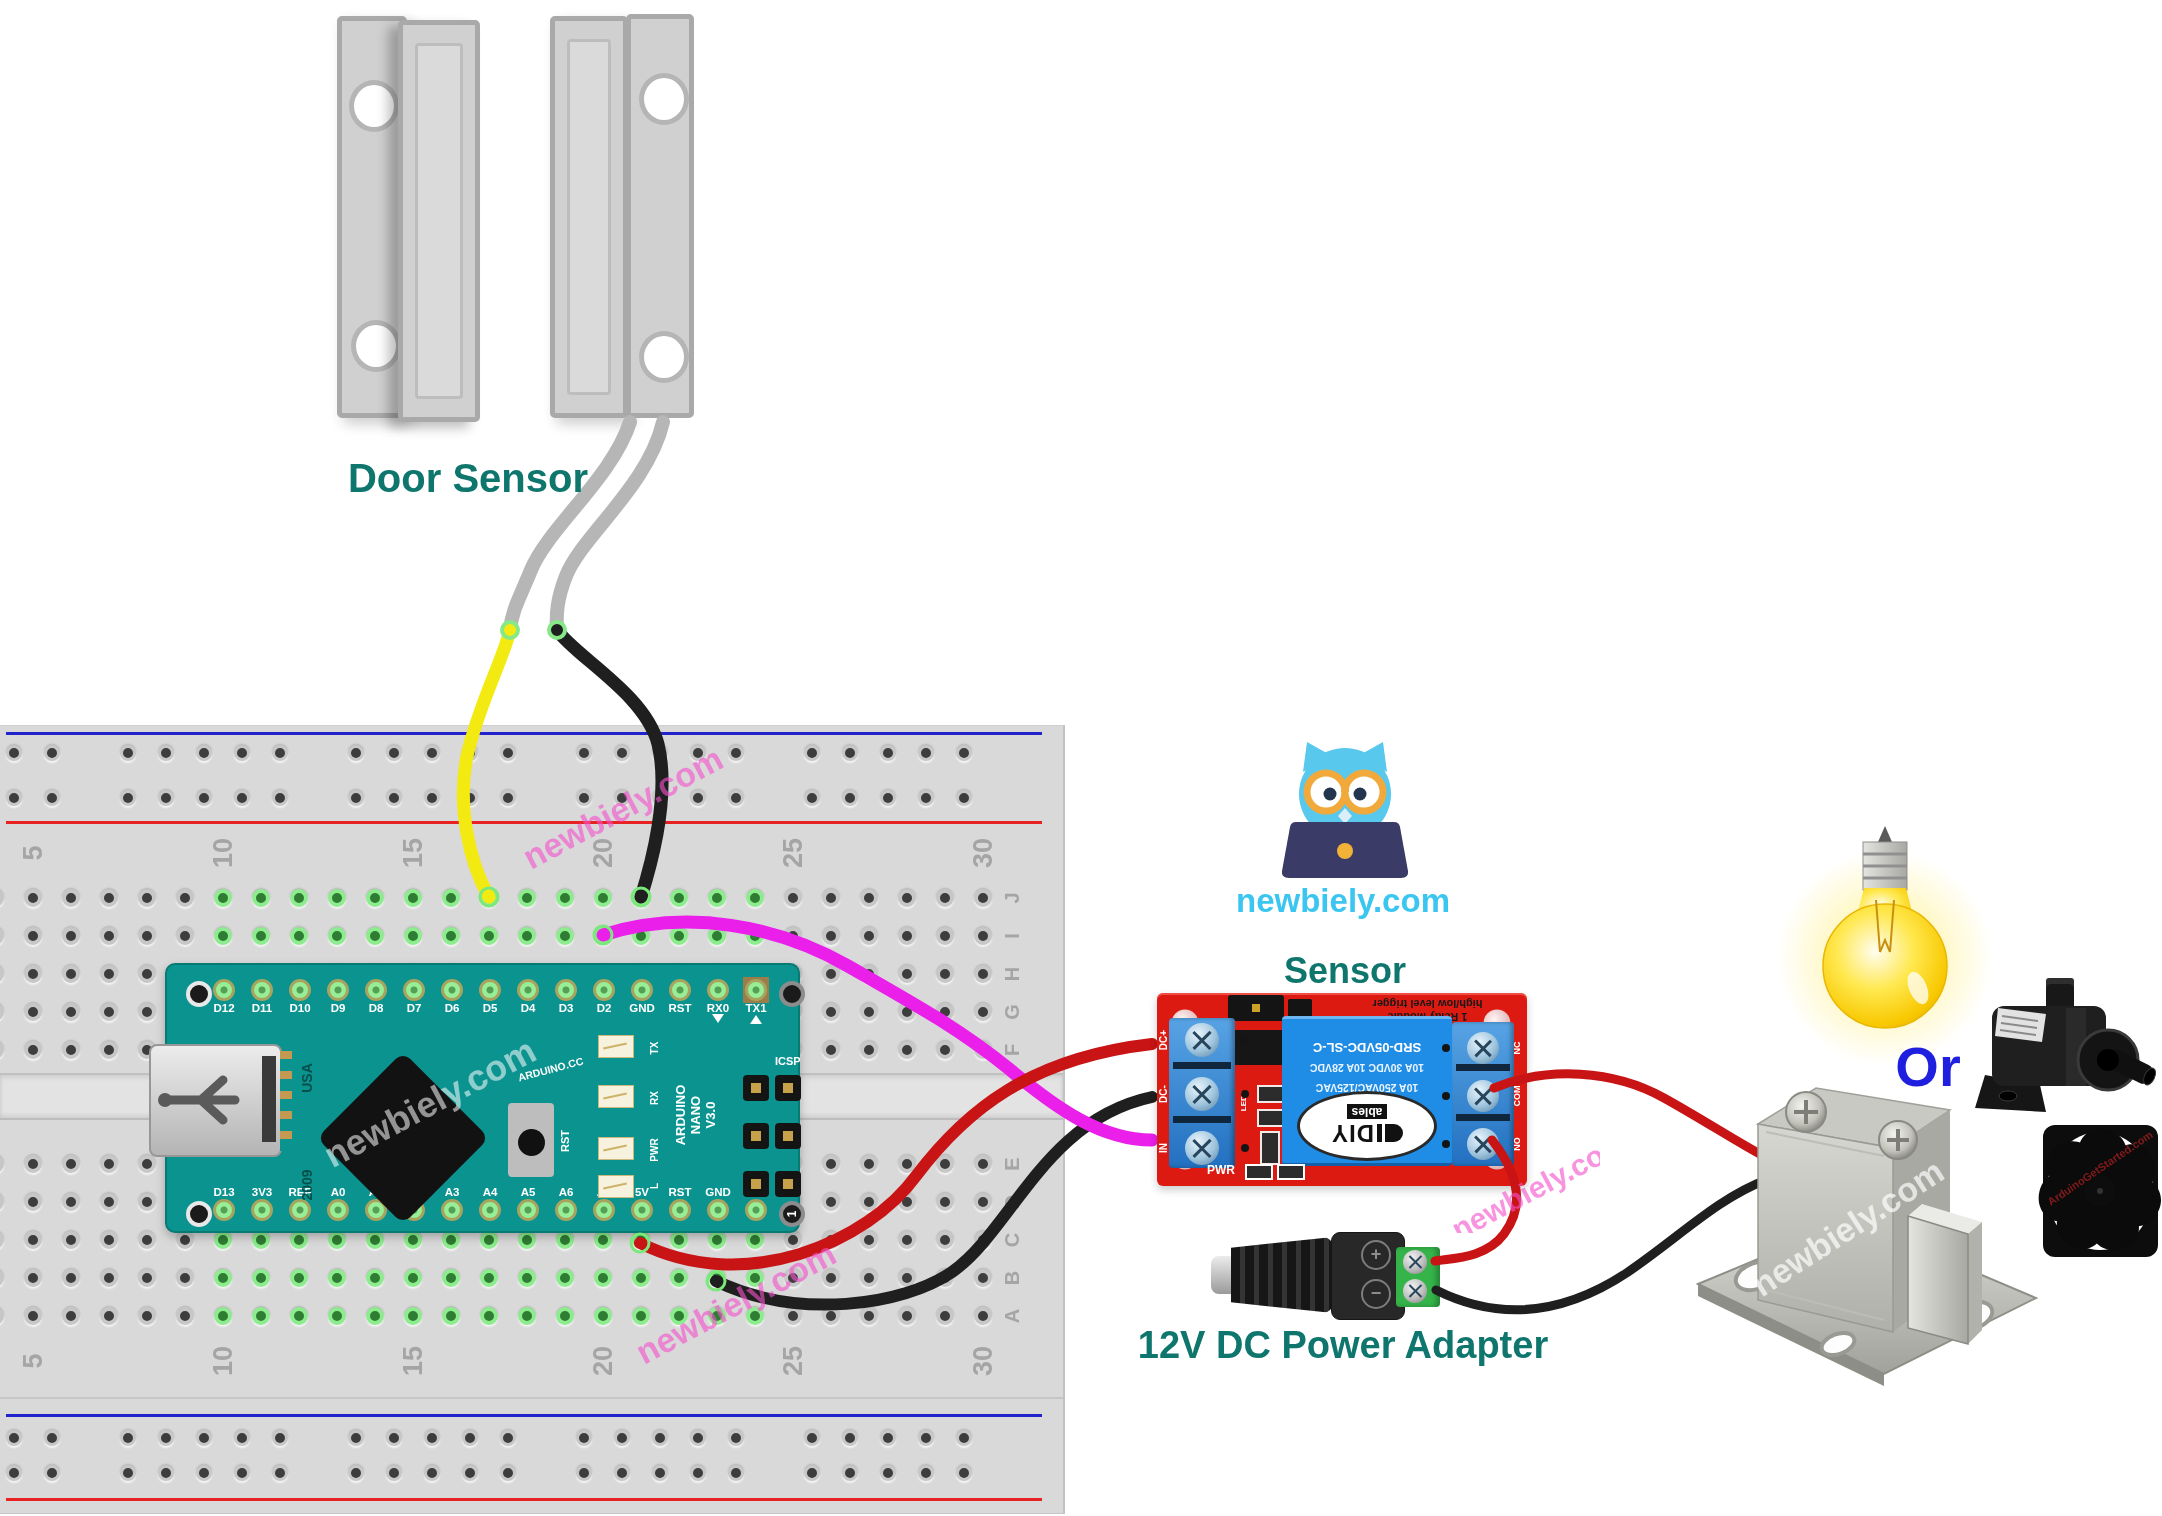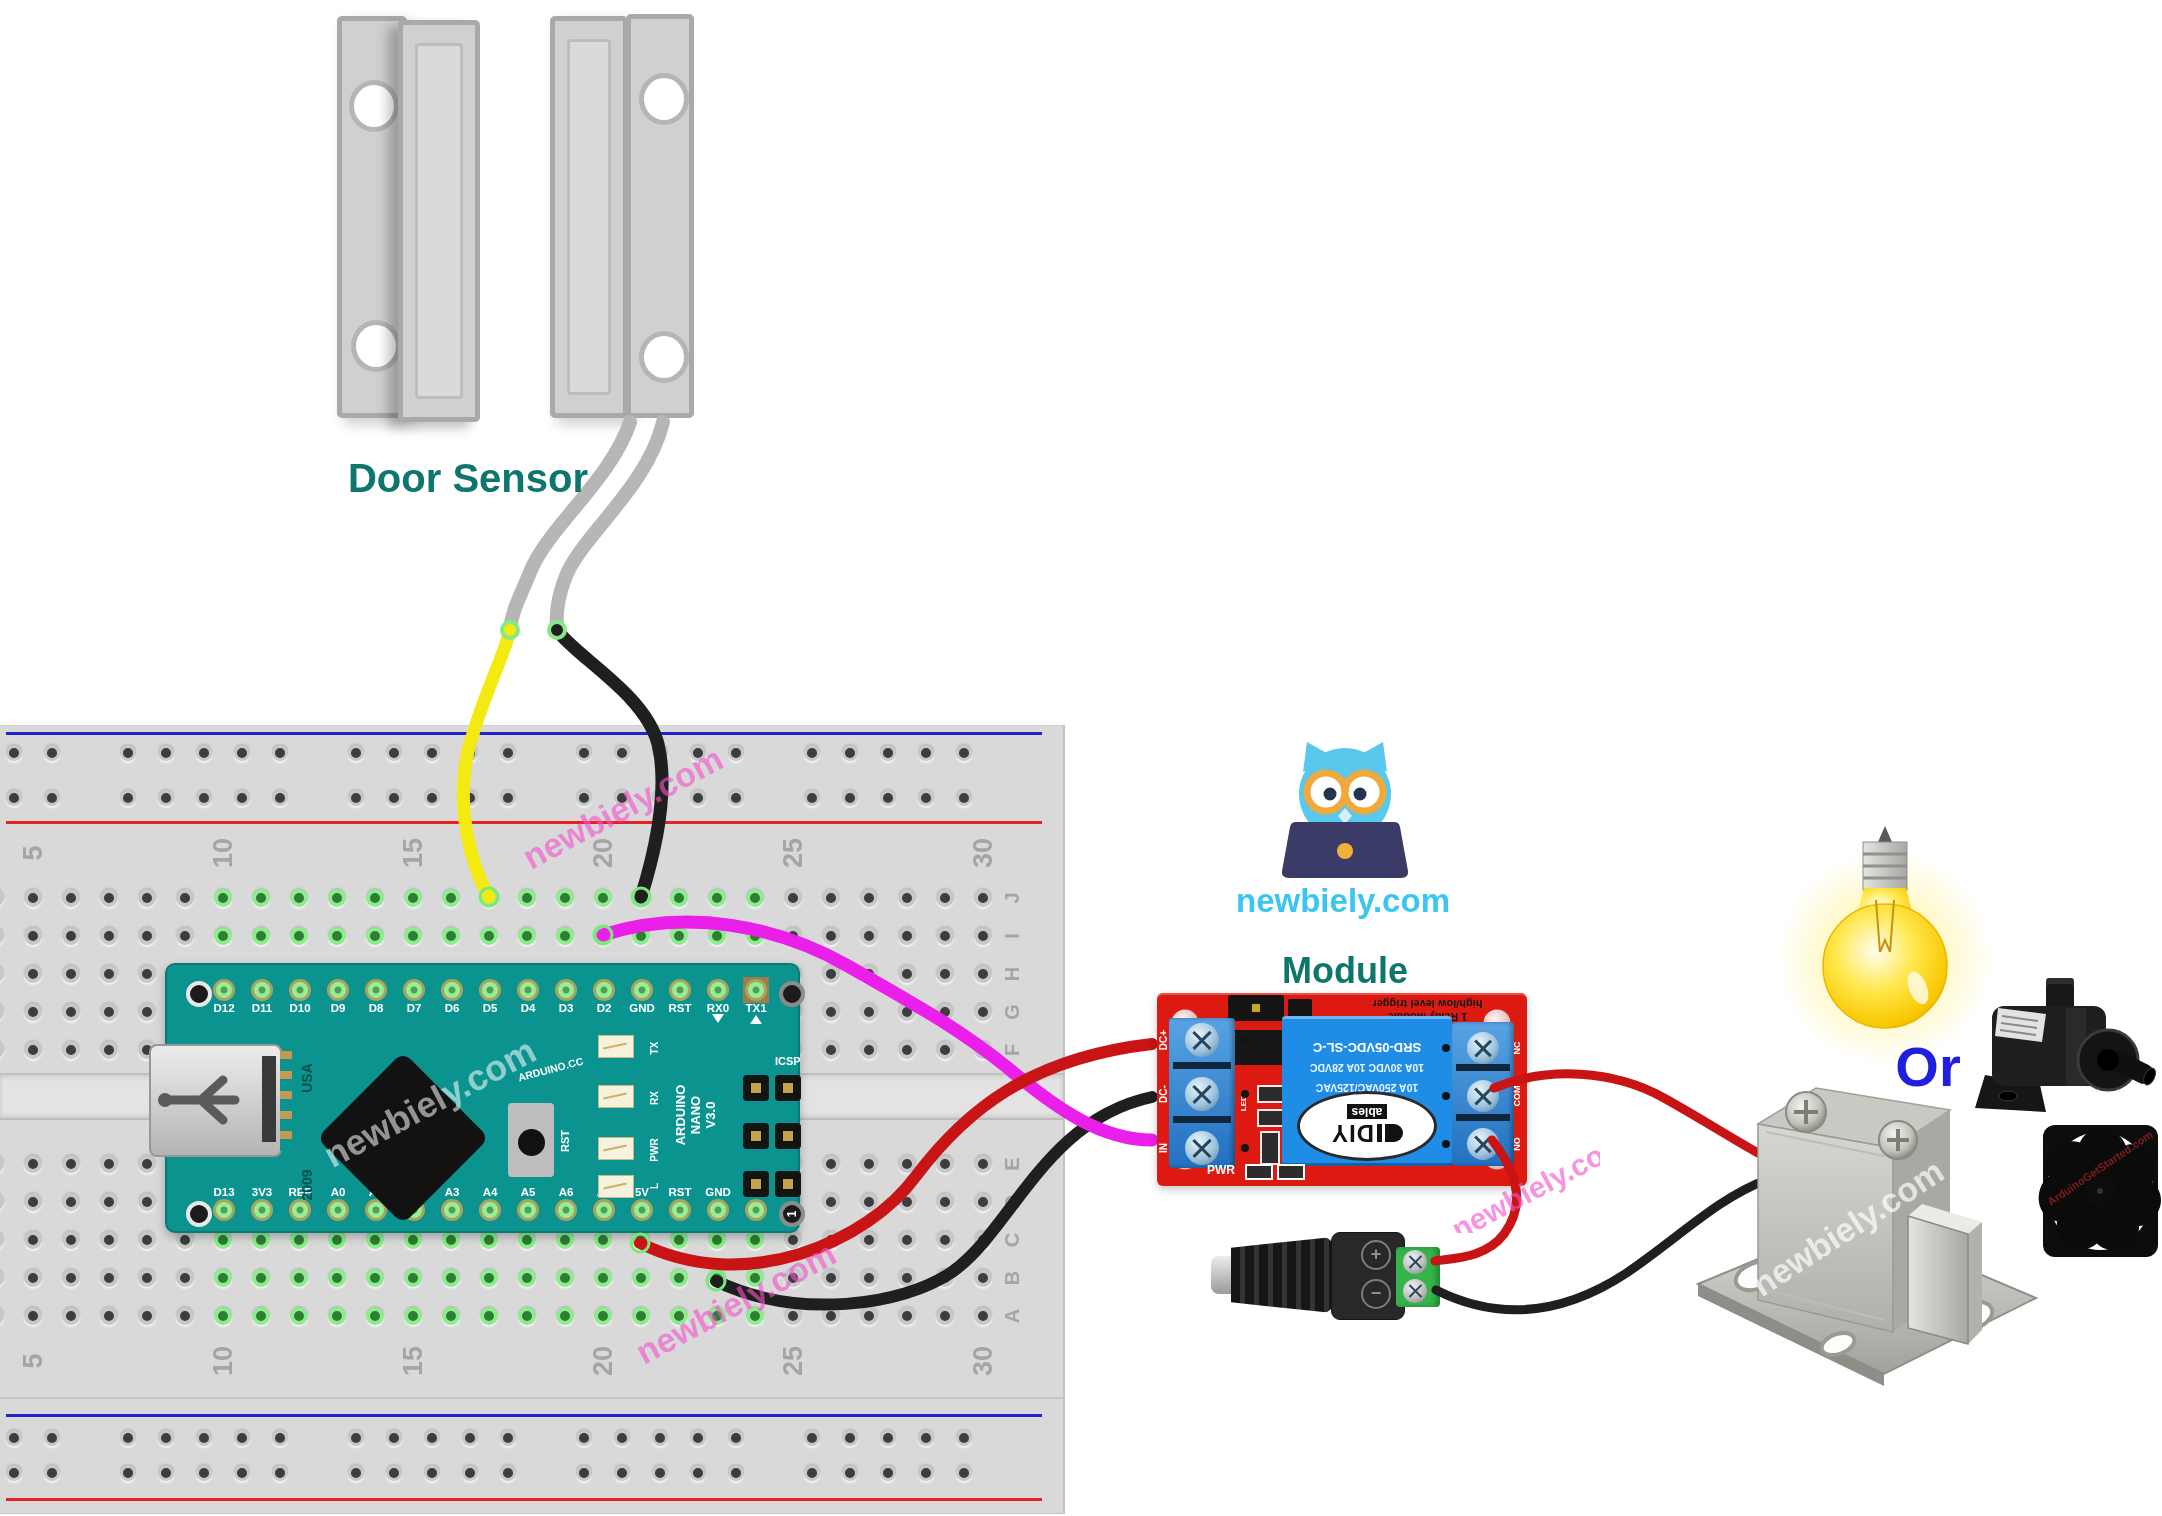--- a/index.html
+++ b/index.html
@@ -820,21 +820,22 @@
           <path d="M 3,-14 C 12,-58 50,-54 55,-24 C 57,-8 44,4 28,6 C 13,8 0,2 3,-14" fill="#0b0b0b" transform="rotate(308.4)"></path>
         </g>
         <circle r="16" fill="#0d0d0d"></circle>
         <circle r="3" fill="#333"></circle>
       </g>
     </g>
   </svg>
 
   <div class="blue-label" style="left:468px;top:478px;font-size:40px;">Door Sensor</div>
   <div class="abs" style="left:1343px;top:901px;transform:translate(-50%,-50%);color:#3ac6f0;font-size:33px;font-weight:700;white-space:nowrap;">newbiely.com</div>
-  <div class="blue-label" style="left:1345px;top:971px;font-size:36px;">Module</div>
+  <div class="blue-label" style="left:1345px;top:971px;font-size:36px;">Sensor</div>
+  <div class="blue-label" style="left:1343px;top:1345px;font-size:38px;">12V DC Power Adapter</div>
   <div class="blue-label" style="left:1928px;top:1066px;font-size:56px;color:#1f1fe0;">Or</div>
 
   <div class="wm pink" style="left:623px;top:808px;">newbiely.com</div>
   <div class="wm pink" style="left:736px;top:1303px;">newbiely.com</div>
   <div class="wm white" style="left:430px;top:1103px;">newbiely.com</div>
   <div class="abs" style="left:1420px;top:1138px;width:180px;height:95px;overflow:hidden;">
     <div class="wm pink" style="left:120px;top:48px;font-size:30px;">newbiely.com</div>
   </div>
   <div class="wm white" style="left:1848px;top:1228px;font-size:34px;color:rgba(255,255,255,.68);transform:translate(-50%,-50%) rotate(-33deg);">newbiely.com</div>
   <div class="wm" style="left:2100px;top:1168px;font-size:11px;color:rgba(225,40,40,.55);transform:translate(-50%,-50%) rotate(-34deg);">ArduinoGetStarted.com</div>

